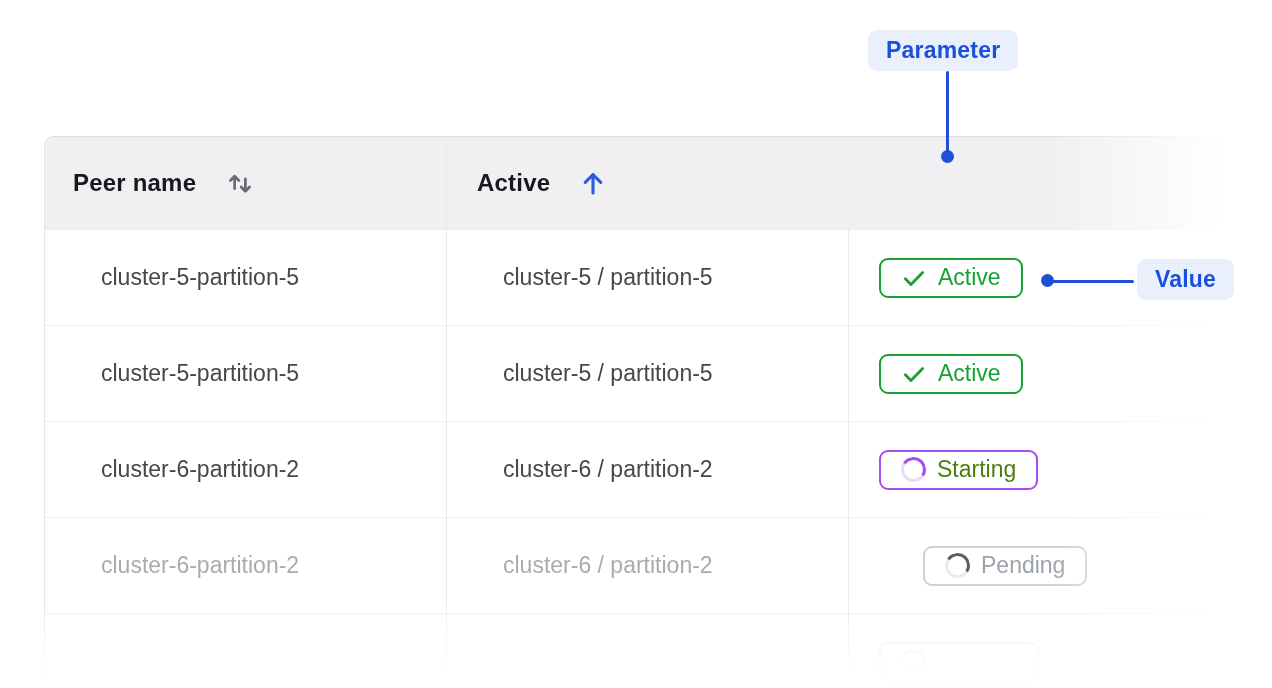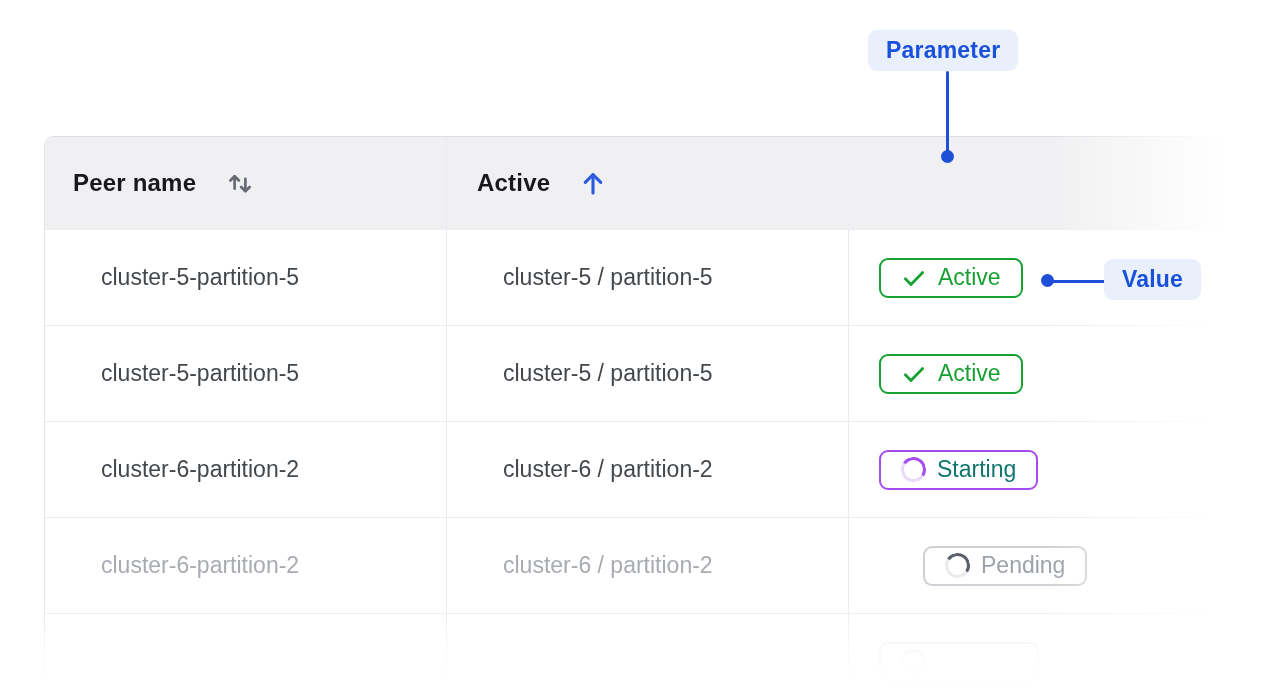--- a/index.html
+++ b/index.html
@@ -29,21 +29,21 @@
   .sort-updown { margin-left:26px; display:inline-flex; }
   .sort-asc    { margin-left:28px; display:inline-flex; }
 
   
   .badge {
     display:inline-flex; align-items:center; gap:11px;
     height:40px; padding:0 20px; border-radius:9px; border:2px solid;
     font-size:23px; font-weight:500; background:#fff;
   }
   .badge-active   { border-color:#18a133; color:#18a133; }
-  .badge-starting { border-color:#a54cf2; color:#0f766e; }
+  .badge-starting { border-color:#a54cf2; color:#4d7c0f; }
   .badge-pending  { border-color:#cdd0d4; color:#9ca2a9;margin-left:44px; }
   .badge-ghost    { border-color:#ededf0; color:#f4f4f6; width:160px; }
 
   .spinner {
     width:25px; height:25px; border-radius:50%;
     border:3.5px solid var(--ring);
     border-top-color:var(--arc); border-right-color:var(--arc);
     transform:rotate(-12deg); flex:0 0 auto;
   }
   .spinner-starting { --ring:#ead9fb; --arc:#a54cf2; }
@@ -63,21 +63,21 @@
   }
 
   
   .annotations { position:absolute; inset:0; z-index:10; pointer-events:none; }
   .callout {
     position:absolute; display:inline-flex; align-items:center; justify-content:center;
     background:#e9f0fc; color:#1a51da; font-size:23px; font-weight:600;
     border-radius:9px; padding:7px 18px; letter-spacing:.2px;
   }
   .callout-parameter { left:868px; top:30px; }
-  .callout-value     { left:1104px; top:259px; }
+  .callout-value     { left:1137px; top:259px; }
   .conn-vline { position:absolute; left:946px; top:71px; width:3px; height:82px; background:#1d4fd8; border-radius:2px; }
   .conn-hline { position:absolute; left:1048px; top:279.5px; width:86px; height:3px; background:#1d4fd8; border-radius:2px; }
   .conn-dot   { position:absolute; width:13px; height:13px; border-radius:50%; background:#1d4fd8; }
   .dot-param  { left:941px; top:150px; }
   .dot-value  { left:1041px; top:274px; }
 </style>
 </head>
 <body>
 
 <div class="canvas">

